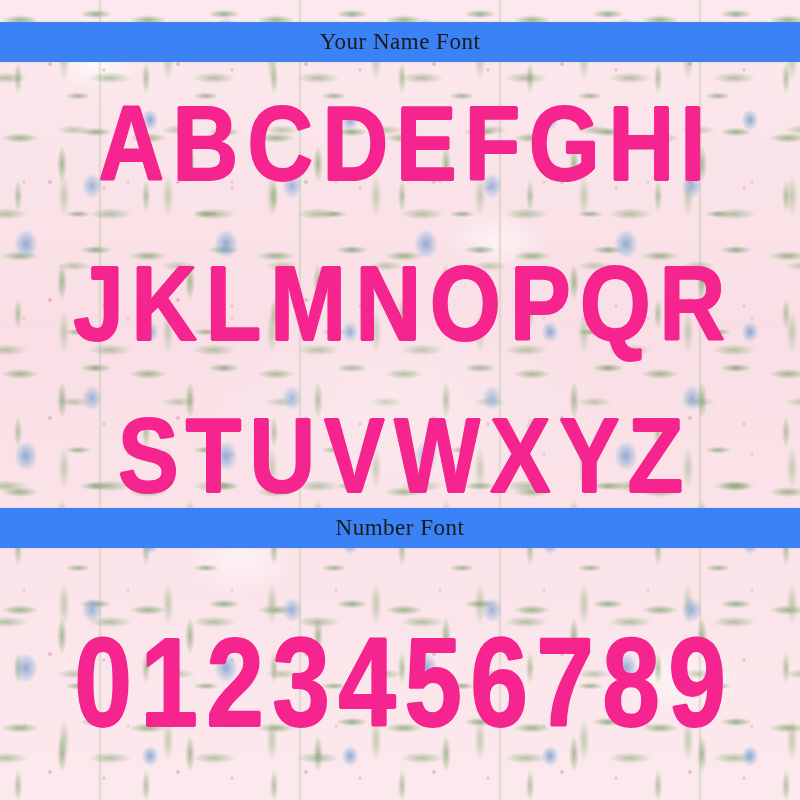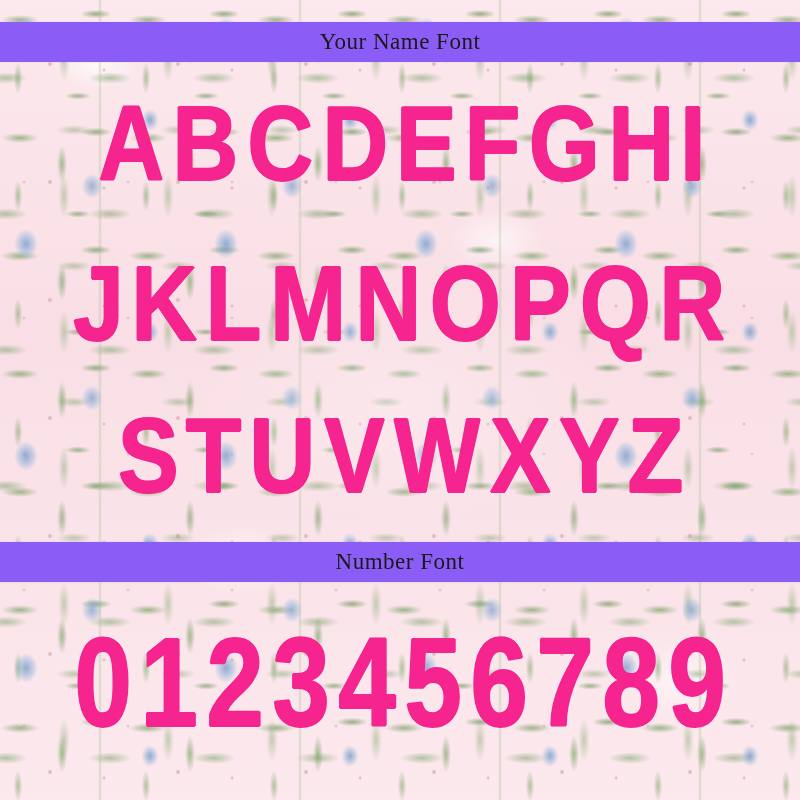--- a/index.html
+++ b/index.html
@@ -88,28 +88,28 @@
     background:
       radial-gradient(ellipse 300px 180px at 50% 50%, rgba(255,255,255,0.22), rgba(255,255,255,0) 70%);
   }
 
   
   .label-bar {
     position: absolute;
     left: 0;
     width: 800px;
     height: 40px;
-    background: #8b5cf6;
+    background: #3b82f6;
     display: flex;
     align-items: center;
     justify-content: center;
     box-shadow: 0 0 0 1px rgba(0,0,0,0.03);
   }
   #name-label-bar { top: 22px; }
-  #number-label-bar { top: 542px; }
+  #number-label-bar { top: 508px; }
 
   .label-text {
     font-family: "Liberation Serif", serif;
     font-size: 23px;
     color: #1a1a1a;
     letter-spacing: 0.5px;
     white-space: nowrap;
   }
 
   

